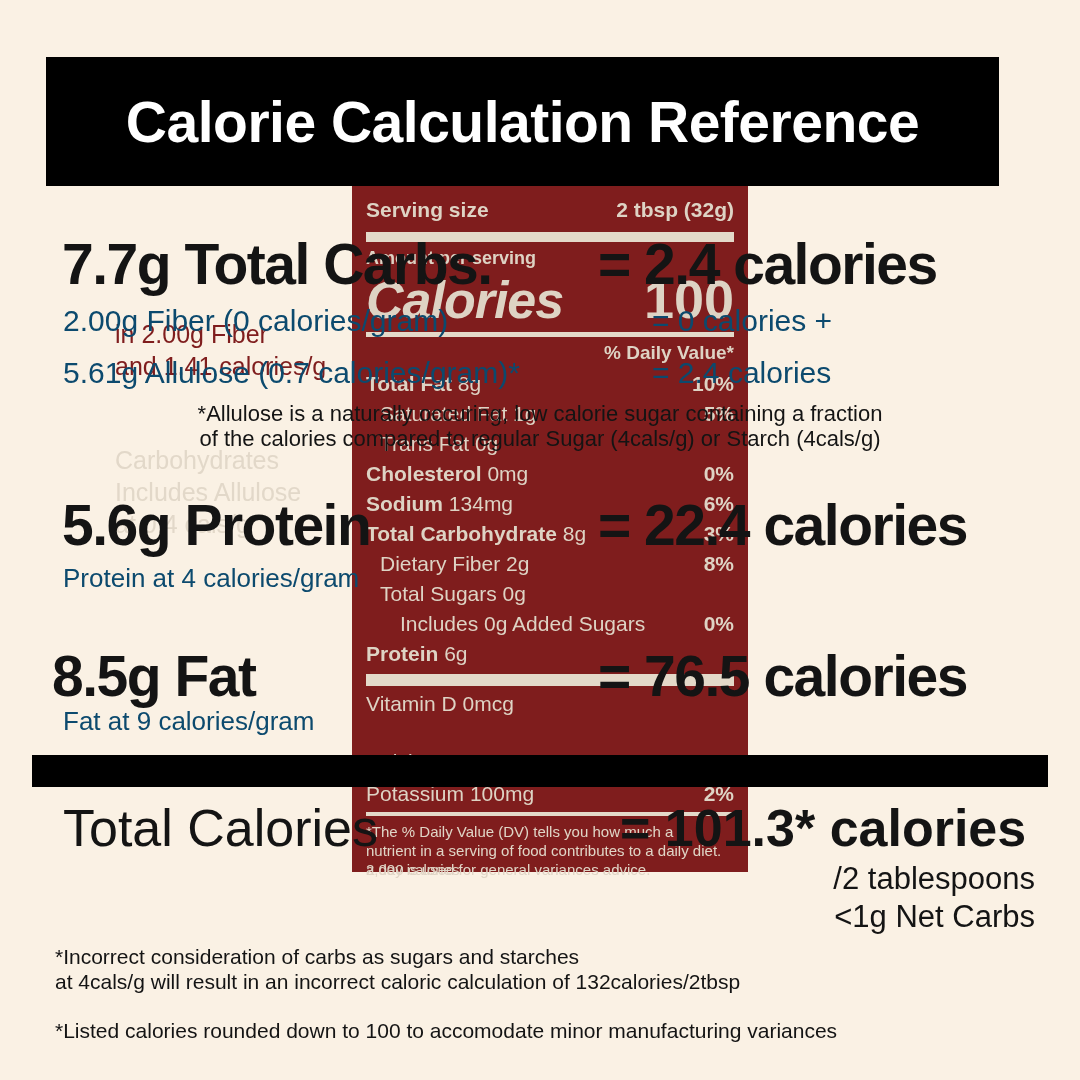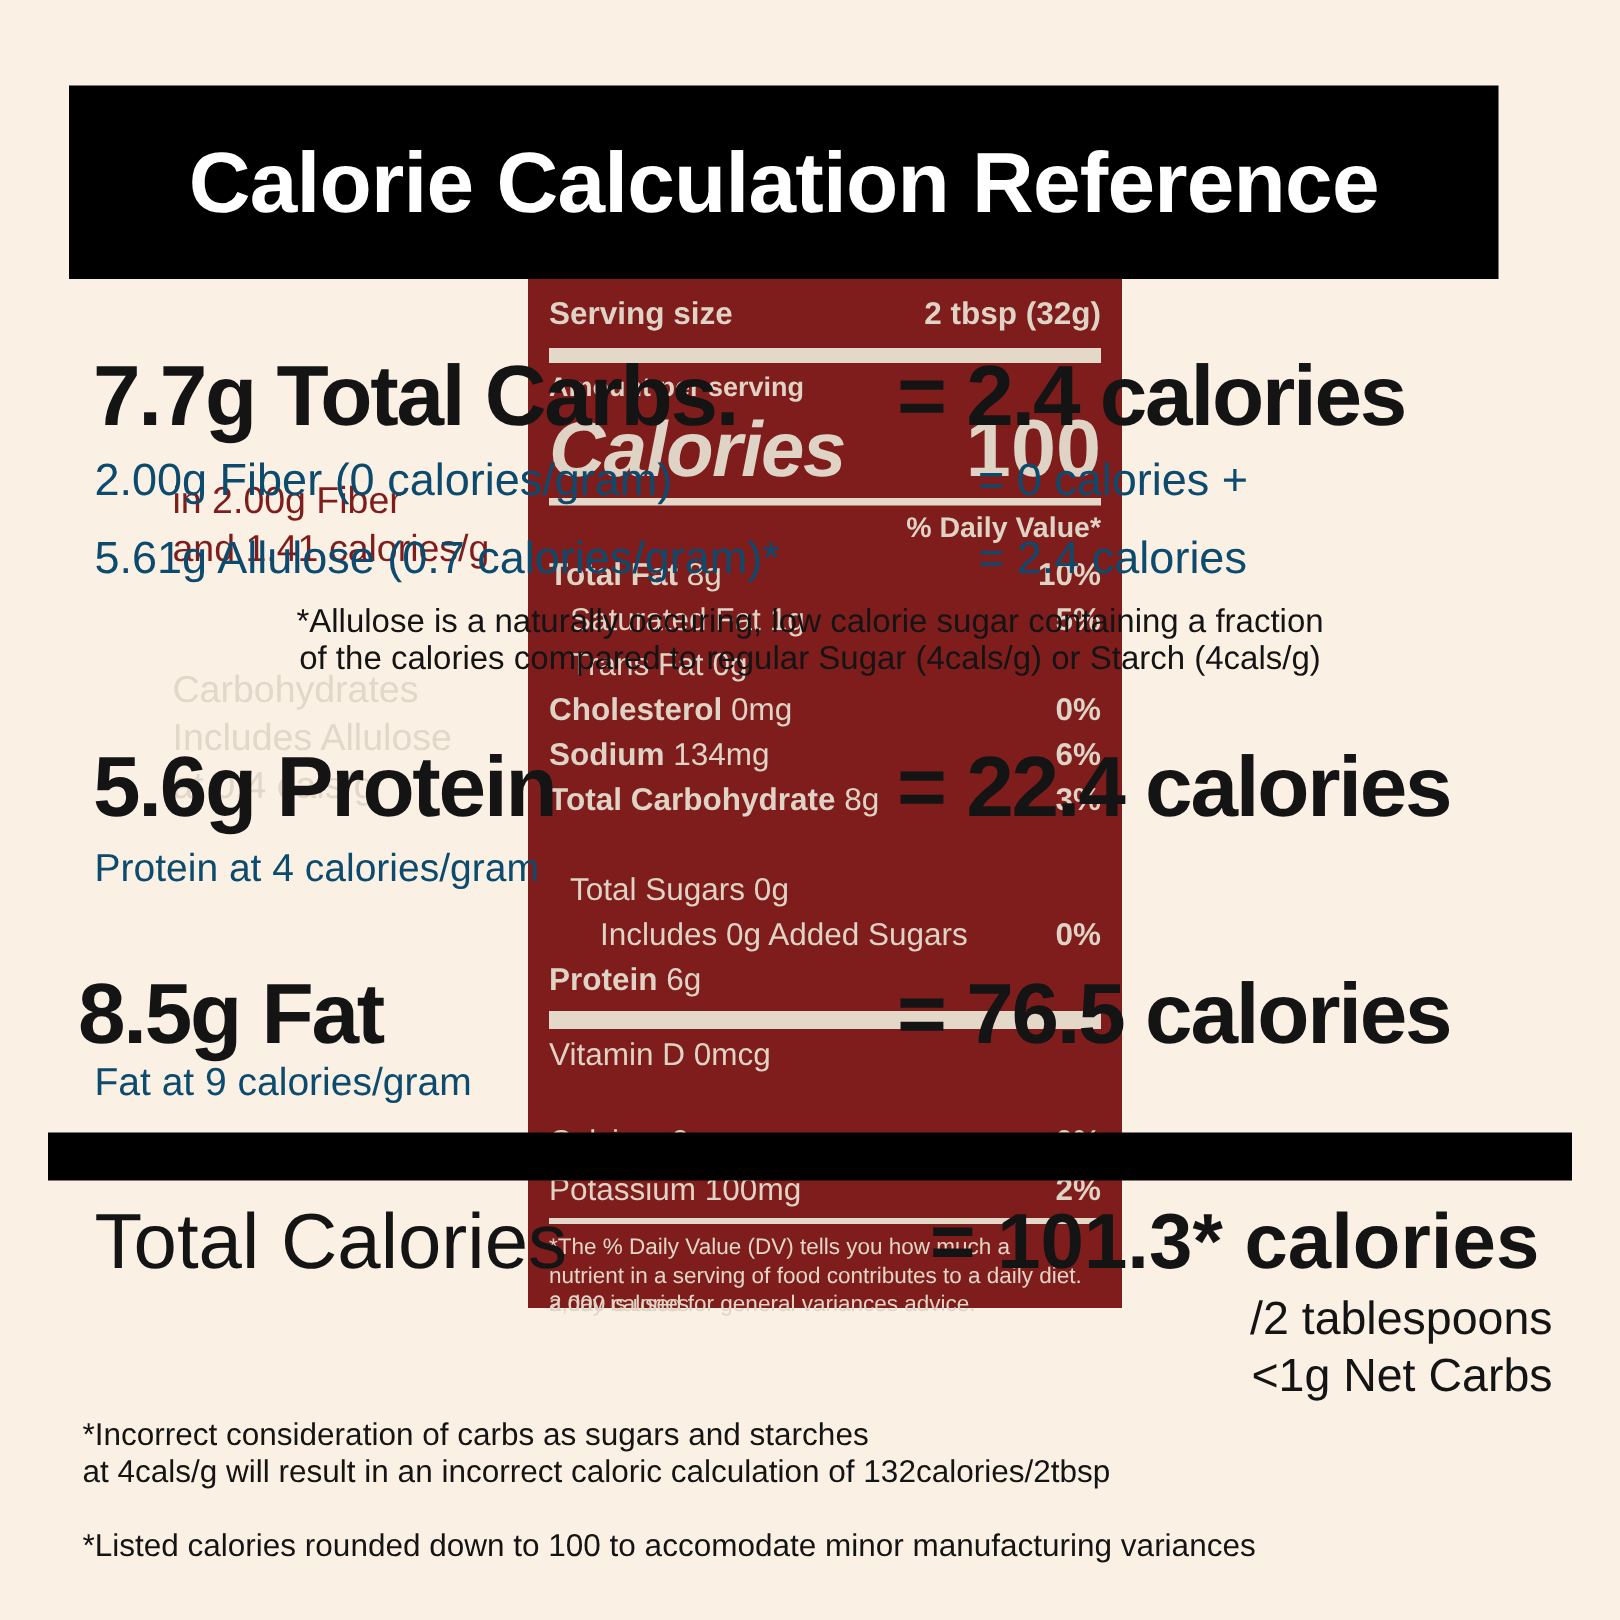--- a/index.html
+++ b/index.html
@@ -192,20 +192,25 @@
   <div class="bg-row" style="top:306px;">
     <span>Sodium</span>
     <span class="v">134mg</span>
     <span class="dv">6%</span>
   </div>
   <div class="bg-row" style="top:336px;">
     <span>Total Carbohydrate</span>
     <span class="v">8g</span>
     <span class="dv">3%</span>
   </div>
+  <div class="bg-row" style="top:366px;padding-left:14px;">
+    <span class="v">Dietary Fiber</span>
+    <span class="v">2g</span>
+    <span class="dv">8%</span>
+  </div>
   <div class="bg-row" style="top:396px;padding-left:14px;">
     <span class="v">Total Sugars</span>
     <span class="v">0g</span>
   </div>
   <div class="bg-row" style="top:426px;padding-left:34px;">
     <span class="v">Includes 0g Added Sugars</span>
     <span class="dv">0%</span>
   </div>
   <div class="bg-row" style="top:456px;">
     <span>Protein</span>

